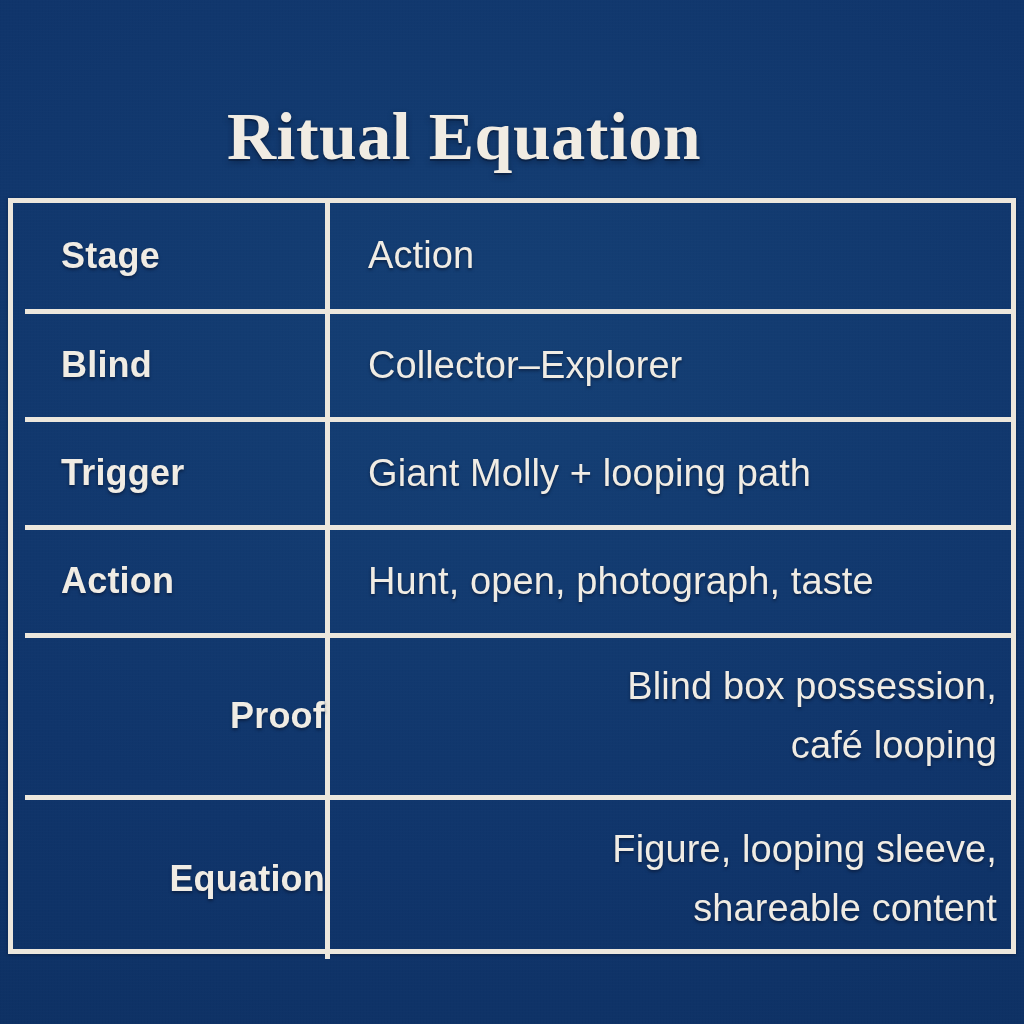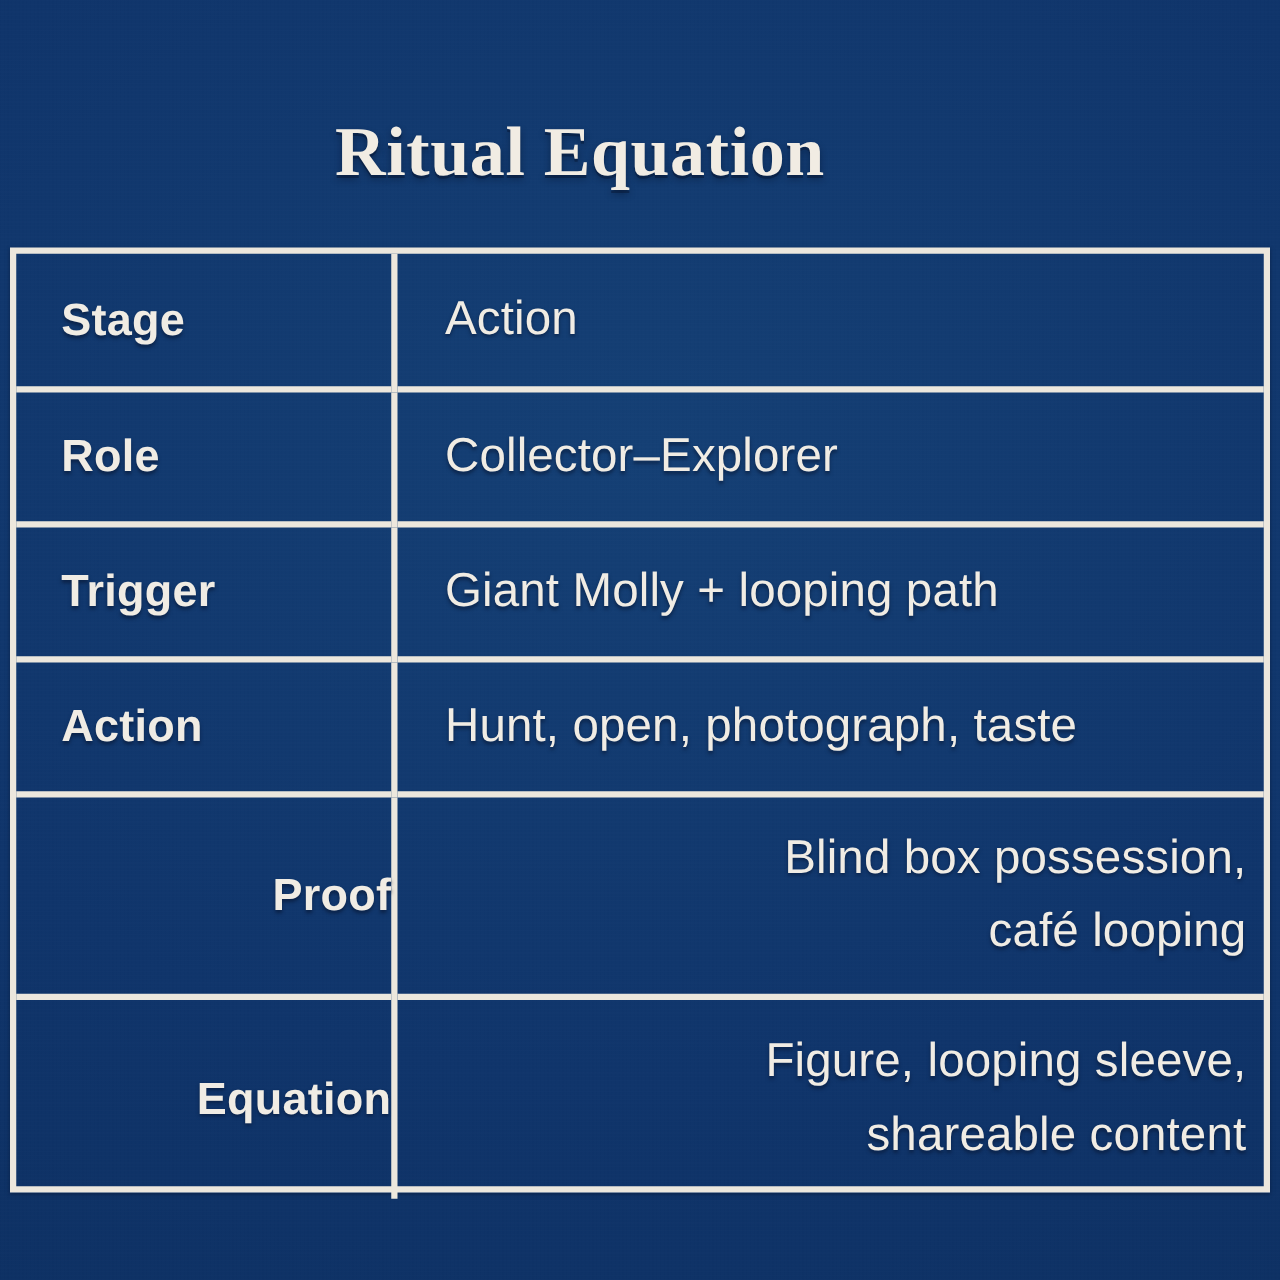--- a/index.html
+++ b/index.html
@@ -38,40 +38,41 @@
 
   
   .title {
     position: absolute;
     top: 56px;
     left: 0;
     width: 928px;
     text-align: center;
     font-family: "Liberation Serif", "DejaVu Serif", serif;
     font-weight: 700;
-    font-size: 56px;
+    font-size: 68px;
     letter-spacing: 0.5px;
     line-height: 1.0;
     color: #f1ece3;
     text-shadow:
       0 2px 0 rgba(8,26,56,.55),
       0 3px 6px rgba(5,18,42,.45);
     white-space: nowrap;
   }
 
   
   .table-wrap {
     position: absolute;
     left: 8px;
     top: 198px;
     width: 1008px;
     height: 756px;
     box-sizing: border-box;
     border: 5px solid #ece7dd;
     box-shadow: 0 1px 3px rgba(5,18,42,.5);
+    padding-left: 12px;
   }
 
   .table {
     width: 100%;
     height: 100%;
     border-collapse: collapse;
     table-layout: fixed;
   }
 
   .table td {
@@ -150,21 +151,21 @@
           <td class="col-action">
             <div class="cell-inner">
               <div class="action-text">Action</div>
             </div>
           </td>
         </tr>
 
         <tr class="row-h-1">
           <td class="col-stage">
             <div class="cell-inner">
-              <div class="stage-text">Role</div>
+              <div class="stage-text">Blind</div>
             </div>
           </td>
           <td class="col-action">
             <div class="cell-inner">
               <div class="action-text">
                 <span class="line">Collector–Explorer</span>
               </div>
             </div>
           </td>
         </tr>

